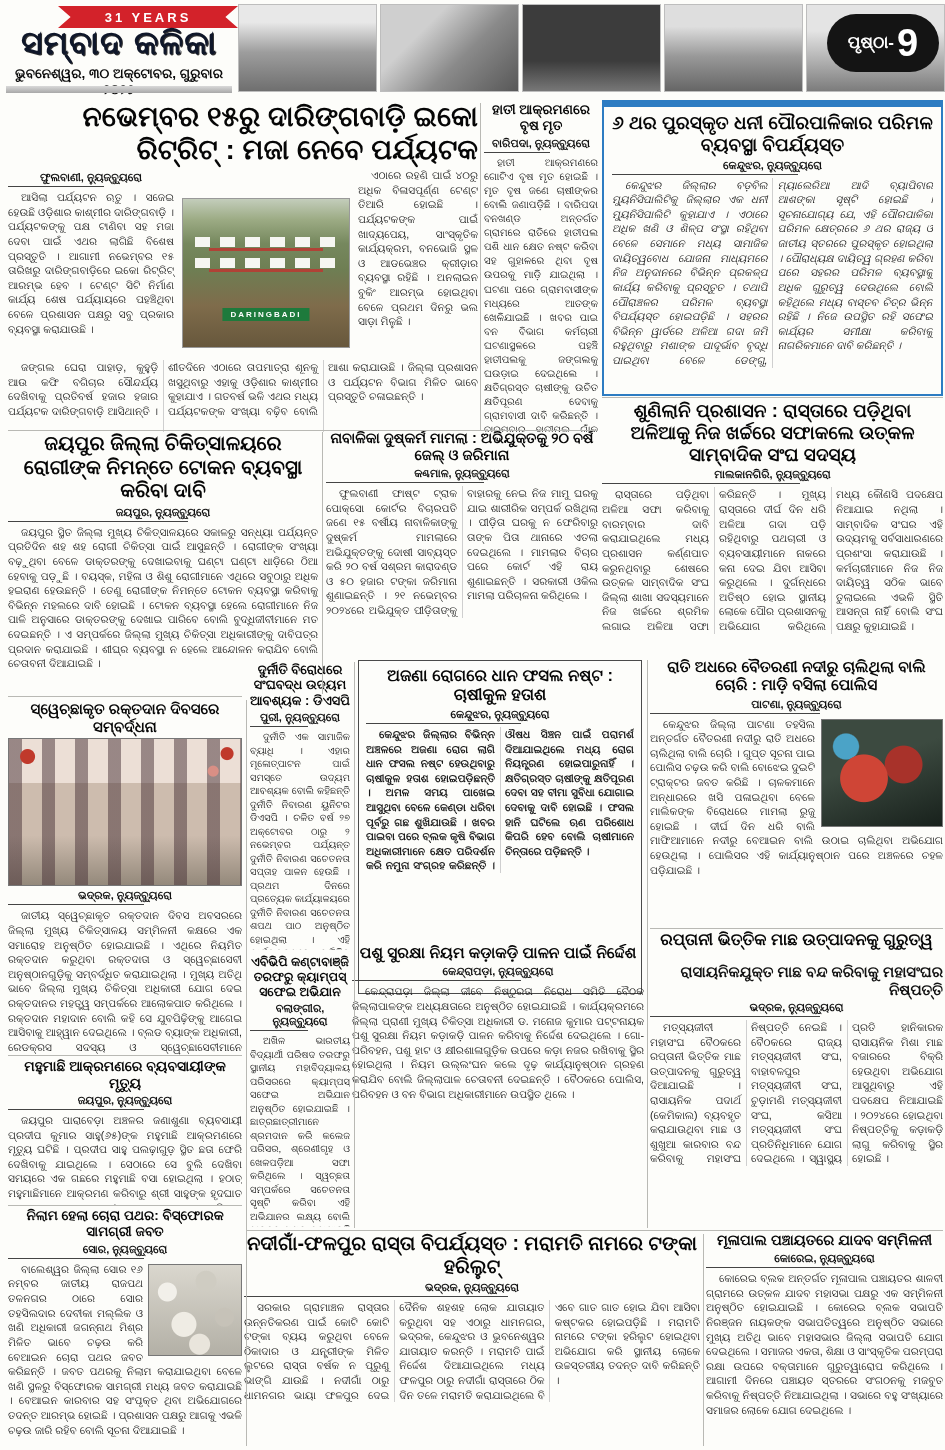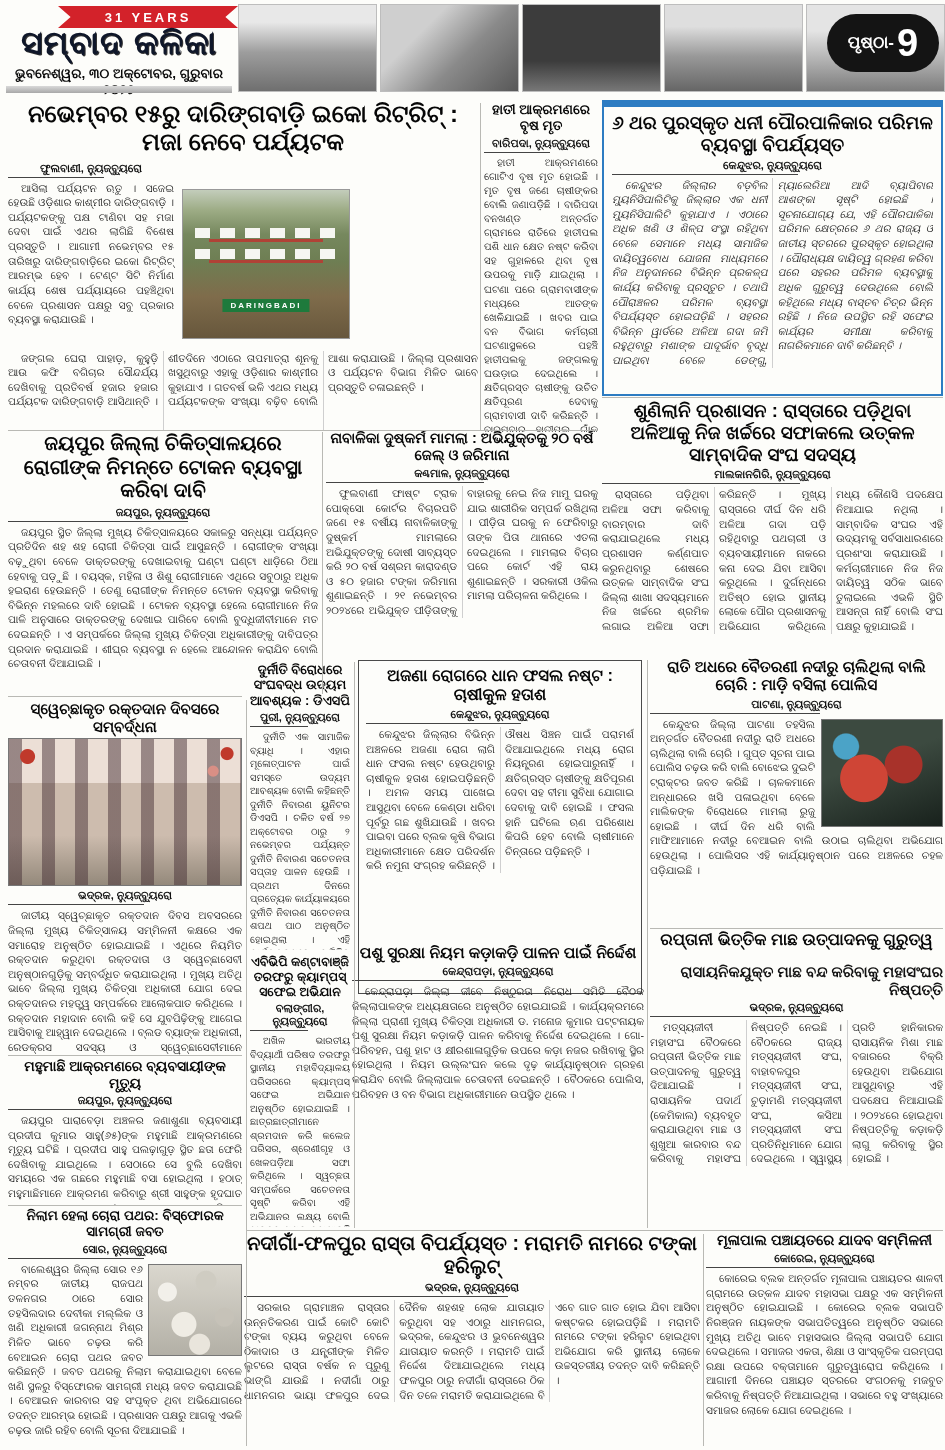--- a/index.html
+++ b/index.html
@@ -38,21 +38,21 @@
   .byline{font-weight:bold;font-size:11px;text-align:center;margin-top:3px;}
   .byline::after{content:"";display:block;width:58%;border-bottom:1px solid #444;margin-top:2px;}
   .body{font-size:10.6px;line-height:1.38;text-align:justify;color:#1b1b1b;text-indent:13px;margin-top:3px;}
   .cols2{column-count:2;column-gap:10px;column-rule:1px solid #cfcfcf;}
   .cols3{column-count:3;column-gap:10px;column-rule:1px solid #cfcfcf;}
   .rule-v{position:absolute;width:1px;background:#b9b9b4;}
   .rule-h{position:absolute;height:1px;background:#b9b9b4;}
 
   
   #art-eco{left:8px;top:100px;width:470px;height:332px;}
-  #art-eco .hl{font-size:24px;}
+  #art-eco .hl{font-size:28px;text-align:right;}
   .eco-mid{display:flex;gap:8px;margin-top:2px;height:186px;overflow:hidden;}
   .eco-left{width:166px;}
   .eco-right{flex:1;}
   #eco-photo{width:168px;height:150px;margin-top:30px;flex:none;border:1px solid #999;position:relative;
      background:linear-gradient(180deg,#c3cdbb 0%,#9cab84 14%,#76885e 30%,#6e7e53 48%,#7f6c4b 72%,#67573c 100%);}
   .tent-row{height:10px;margin:7px 12px 0;background:repeating-linear-gradient(90deg,#f6f6f2 0 15px,rgba(0,0,0,0) 15px 25px);}
   .carpet{height:3px;margin:1px 26px 0;background:#b04236;}
   #eco-sign{position:absolute;left:50%;bottom:26px;transform:translateX(-50%);background:#1e7a3c;color:#fff;
      font-size:8px;font-weight:bold;letter-spacing:2px;padding:2px 8px;white-space:nowrap;}
   .eco-bottom{margin-top:6px;height:80px;overflow:hidden;}
@@ -101,21 +101,21 @@
   #art-dsp{left:250px;top:662px;width:100px;height:288px;}
   #art-dsp .hl{font-size:13px;}
   #art-dsp .body{font-size:9.8px;}
 
   #art-abvp{left:250px;top:955px;width:100px;height:272px;}
   #art-abvp .hl{font-size:12.5px;}
   #art-abvp .body{font-size:9.8px;}
 
   #art-paddy{left:358px;top:660px;width:284px;height:334px;border:1px solid #4a4a4a;padding:5px 7px;}
   #art-paddy .hl{font-size:16.5px;}
-  #art-paddy .body-wrap{height:206px;overflow:hidden;}
+  #art-paddy .body-wrap{height:206px;overflow:hidden;font-weight:bold;}
 
   #art-animal{left:352px;top:944px;width:292px;height:284px;}
   #art-animal .hl{font-size:15.5px;}
 
   #art-sand{left:650px;top:658px;width:293px;height:268px;}
   #art-sand .hl{font-size:15.5px;}
   #sand-photo{float:right;width:122px;height:108px;margin:2px 0 4px 6px;border:1px solid #777;
      background:
        radial-gradient(circle at 35% 55%,#cf4536 0 24%,rgba(0,0,0,0) 25%),
        radial-gradient(circle at 68% 42%,#a8322a 0 18%,rgba(0,0,0,0) 19%),
@@ -164,20 +164,23 @@
         <div class="byline">ଫୁଲବାଣୀ, ନ୍ୟୁଜ୍‌ବ୍ୟୁରୋ</div>
         <div class="body">ଆସିଲା ପର୍ଯ୍ୟଟନ ଋତୁ । ସଜେଇ ହେଉଛି ଓଡ଼ିଶାର କାଶ୍ମୀର ଦାରିଙ୍ଗବାଡ଼ି । ପର୍ଯ୍ୟଟକଙ୍କୁ ପକ୍ଷ ଟାଣିବା ସହ ମଜା ଦେବା ପାଇଁ ଏଥର ଲାଗିଛି ବିଶେଷ ପ୍ରସ୍ତୁତି । ଆଗାମୀ ନଭେମ୍ବର ୧୫ ତାରିଖରୁ ଦାରିଙ୍ଗବାଡ଼ିରେ ଇକୋ ରିଟ୍ରିଟ୍ ଆରମ୍ଭ ହେବ । ଟେଣ୍ଟ ସିଟି ନିର୍ମାଣ କାର୍ଯ୍ୟ ଶେଷ ପର୍ଯ୍ୟାୟରେ ପହଞ୍ଚିଥିବା ବେଳେ ପ୍ରଶାସନ ପକ୍ଷରୁ ସବୁ ପ୍ରକାର ବ୍ୟବସ୍ଥା କରାଯାଉଛି ।</div>
       </div>
       <div id="eco-photo">
         <div class="tent-row" style="margin-top:38px"></div>
         <div class="carpet"></div>
         <div class="tent-row"></div>
         <div class="carpet"></div>
         <div id="eco-sign">DARINGBADI</div>
       </div>
+      <div class="eco-right">
+        <div class="body" style="margin-top:0">ଏଠାରେ ରହଣି ପାଇଁ ୪୦ରୁ ଅଧିକ ବିଳାସପୂର୍ଣ୍ଣ ଟେଣ୍ଟ ତିଆରି ହୋଇଛି । ପର୍ଯ୍ୟଟକଙ୍କ ପାଇଁ ଖାଦ୍ୟପେୟ, ସାଂସ୍କୃତିକ କାର୍ଯ୍ୟକ୍ରମ, ବନଭୋଜି ସ୍ଥଳ ଓ ଆଡଭେଞ୍ଚର କ୍ରୀଡ଼ାର ବ୍ୟବସ୍ଥା ରହିଛି । ଅନଲାଇନ ବୁକିଂ ଆରମ୍ଭ ହୋଇଥିବା ବେଳେ ପ୍ରଥମ ଦିନରୁ ଭଲ ସାଡ଼ା ମିଳୁଛି ।</div>
+      </div>
     </div>
     <div class="body cols3 eco-bottom">ଜଙ୍ଗଲ ଘେରା ପାହାଡ଼, କୁହୁଡ଼ି ଆଉ କଫି ବଗିଚାର ସୌନ୍ଦର୍ଯ୍ୟ ଦେଖିବାକୁ ପ୍ରତିବର୍ଷ ହଜାର ହଜାର ପର୍ଯ୍ୟଟକ ଦାରିଙ୍ଗବାଡ଼ି ଆସିଥାନ୍ତି । ଶୀତଦିନେ ଏଠାରେ ତାପମାତ୍ରା ଶୂନକୁ ଖସୁଥିବାରୁ ଏହାକୁ ଓଡ଼ିଶାର କାଶ୍ମୀର କୁହାଯାଏ । ଗତବର୍ଷ ଭଳି ଏଥର ମଧ୍ୟ ପର୍ଯ୍ୟଟକଙ୍କ ସଂଖ୍ୟା ବଢ଼ିବ ବୋଲି ଆଶା କରାଯାଉଛି । ଜିଲ୍ଲା ପ୍ରଶାସନ ଓ ପର୍ଯ୍ୟଟନ ବିଭାଗ ମିଳିତ ଭାବେ ପ୍ରସ୍ତୁତି ଚଳାଇଛନ୍ତି ।</div>
   </div>
 
   <div class="art" id="art-elephant">
     <div class="hl">ହାତୀ ଆକ୍ରମଣରେ ବୃଷ ମୃତ</div>
     <div class="byline">ବାରିପଦା, ନ୍ୟୁଜ୍‌ବ୍ୟୁରୋ</div>
     <div class="body">ହାତୀ ଆକ୍ରମଣରେ ଗୋଟିଏ ବୃଷ ମୃତ ହୋଇଛି । ମୃତ ବୃଷ ଜଣେ ଚାଷୀଙ୍କର ବୋଲି ଜଣାପଡ଼ିଛି । ବାରିପଦା ବନଖଣ୍ଡ ଅନ୍ତର୍ଗତ ଗ୍ରାମରେ ରାତିରେ ହାତୀପଲ ପଶି ଧାନ କ୍ଷେତ ନଷ୍ଟ କରିବା ସହ ଗୁହାଳରେ ଥିବା ବୃଷ ଉପରକୁ ମାଡ଼ି ଯାଇଥିଲା । ଘଟଣା ପରେ ଗ୍ରାମବାସୀଙ୍କ ମଧ୍ୟରେ ଆତଙ୍କ ଖେଳିଯାଇଛି । ଖବର ପାଇ ବନ ବିଭାଗ କର୍ମଚାରୀ ଘଟଣାସ୍ଥଳରେ ପହଞ୍ଚି ହାତୀପଲକୁ ଜଙ୍ଗଲକୁ ଘଉଡ଼ାଇ ଦେଇଥିଲେ । କ୍ଷତିଗ୍ରସ୍ତ ଚାଷୀଙ୍କୁ ଉଚିତ କ୍ଷତିପୂରଣ ଦେବାକୁ ଗ୍ରାମବାସୀ ଦାବି କରିଛନ୍ତି । ବାରମ୍ବାର ହାତୀପଲ ଗାଁକୁ ପଶି ଆସୁଥିବାରୁ ସ୍ଥାୟୀ ସମାଧାନ ପାଇଁ ମଧ୍ୟ ଦାବି ହୋଇଛି ।</div>
   </div>
 

